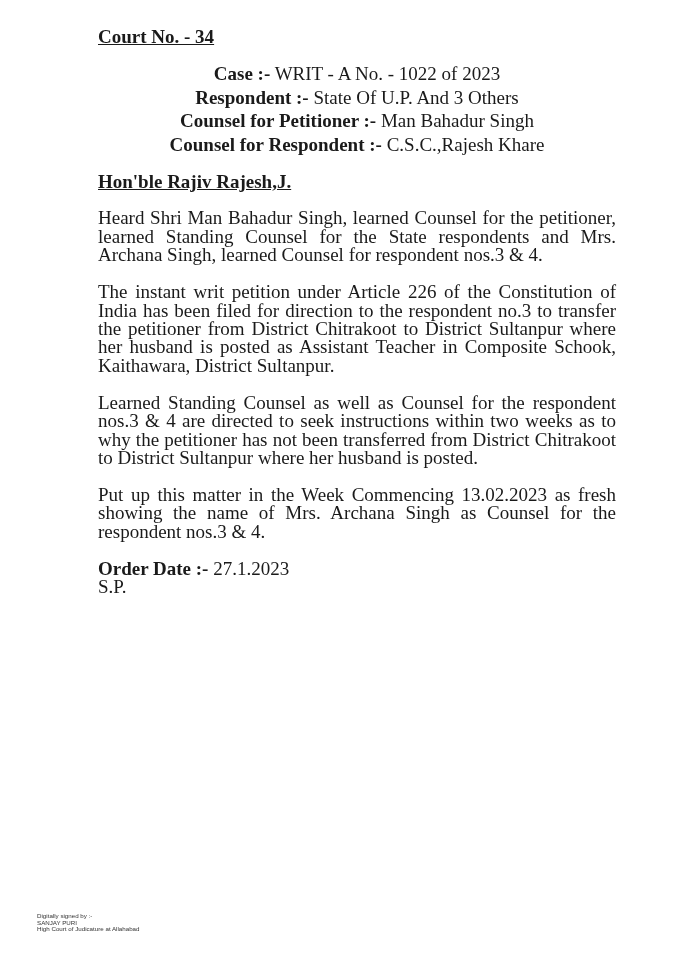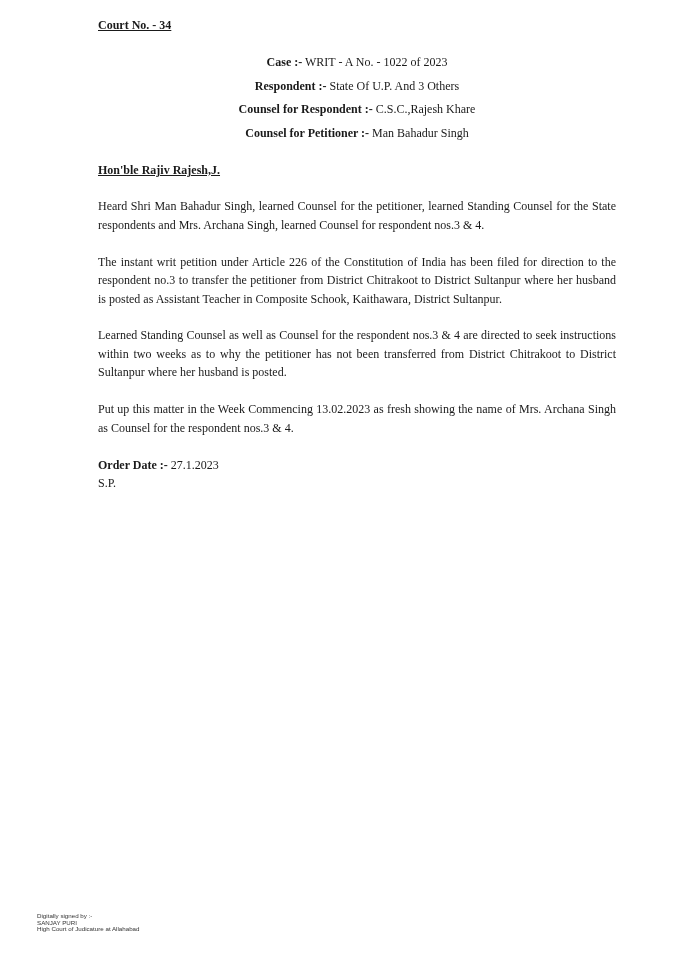--- a/index.html
+++ b/index.html
@@ -7,23 +7,23 @@
       width: 680px; height: 954px;
       background: #ffffff;
       position: relative;
       overflow: hidden;
       font-family: "Liberation Serif", serif;
       color: #1a1a1a;
     }
     .page {
       position: absolute;
       left: 98px;
-      top: 16px;
+      top: 28px;
       width: 518px;
-      font-size: 12px;
+      font-size: 19px;
       line-height: 18.4px;
     }
     .court-no {
       font-weight: bold;
       text-decoration: underline;
       margin: 0 0 19px 0;
     }
     .meta-line { margin: 5px; text-align: center; }
     .meta-line b { font-weight: bold; }
     .judge {
@@ -49,22 +49,22 @@
   </style>
 </head>
 <body>
 
 <div class="page">
   <p class="court-no">Court No. - 34</p>
 
   <div>
     <p class="meta-line"><b>Case :-</b><span> WRIT - A No. - 1022 of 2023</span></p>
     <p class="meta-line"><b>Respondent :-</b><span> State Of U.P. And 3 Others</span></p>
+    <p class="meta-line"><b>Counsel for Petitioner :-</b><span> Man Bahadur Singh</span></p>
     <p class="meta-line"><b>Counsel for Respondent :-</b><span> C.S.C.,Rajesh Khare</span></p>
-    <p class="meta-line"><b>Counsel for Petitioner :-</b><span> Man Bahadur Singh</span></p>
   </div>
 
   <p class="judge">Hon'ble Rajiv Rajesh,J.</p>
 
   <p class="para">Heard Shri Man Bahadur Singh, learned Counsel for the petitioner, learned Standing Counsel for the State respondents and Mrs. Archana Singh, learned Counsel for respondent nos.3 &amp; 4.</p>
   <p class="para">The instant writ petition under Article 226 of the Constitution of India has been filed for direction to the respondent no.3 to transfer the petitioner from District Chitrakoot to District Sultanpur where her husband is posted as Assistant Teacher in Composite Schook, Kaithawara, District Sultanpur.</p>
   <p class="para">Learned Standing Counsel as well as Counsel for the respondent nos.3 &amp; 4 are directed to seek instructions within two weeks as to why the petitioner has not been transferred from District Chitrakoot to District Sultanpur where her husband is posted.</p>
   <p class="para">Put up this matter in the Week Commencing 13.02.2023 as fresh showing the name of Mrs. Archana Singh as Counsel for the respondent nos.3 &amp; 4.</p>
 
   <p class="order-date"><b>Order Date :-</b><span> 27.1.2023</span></p>

